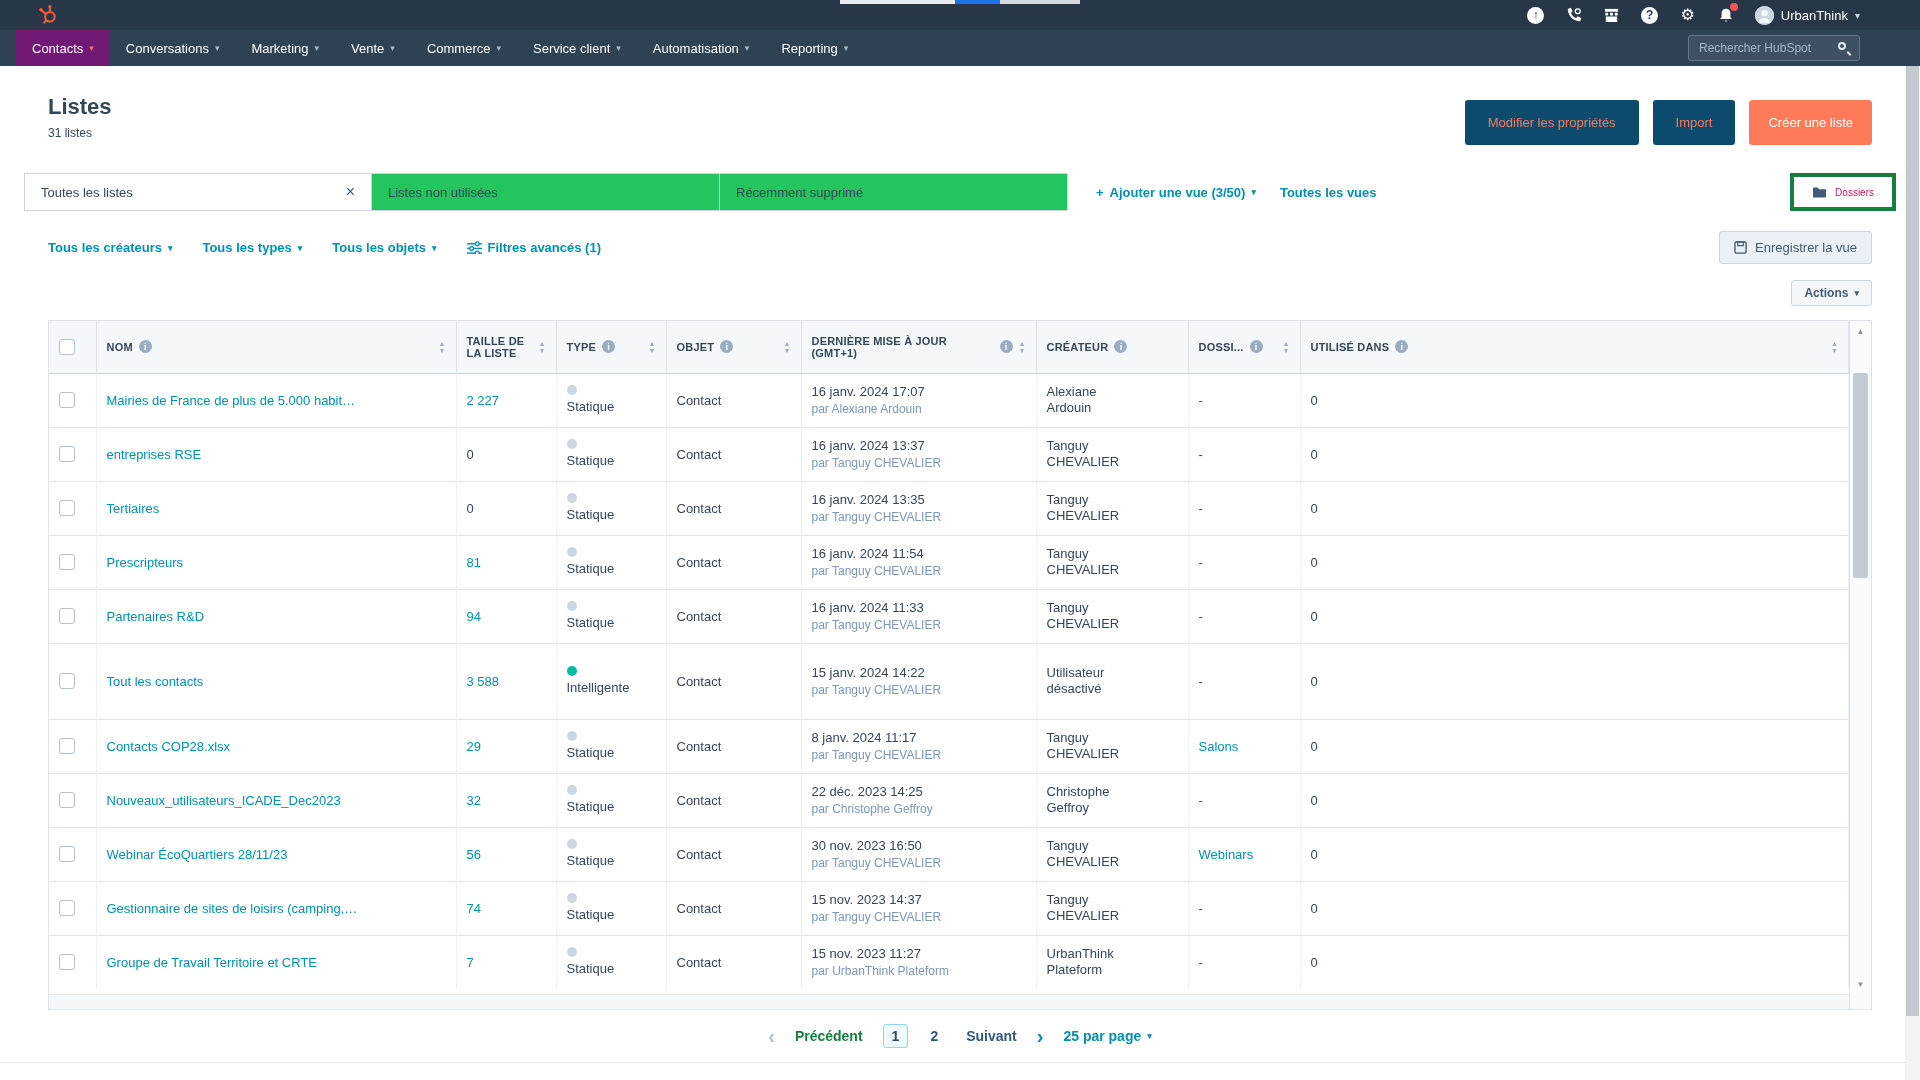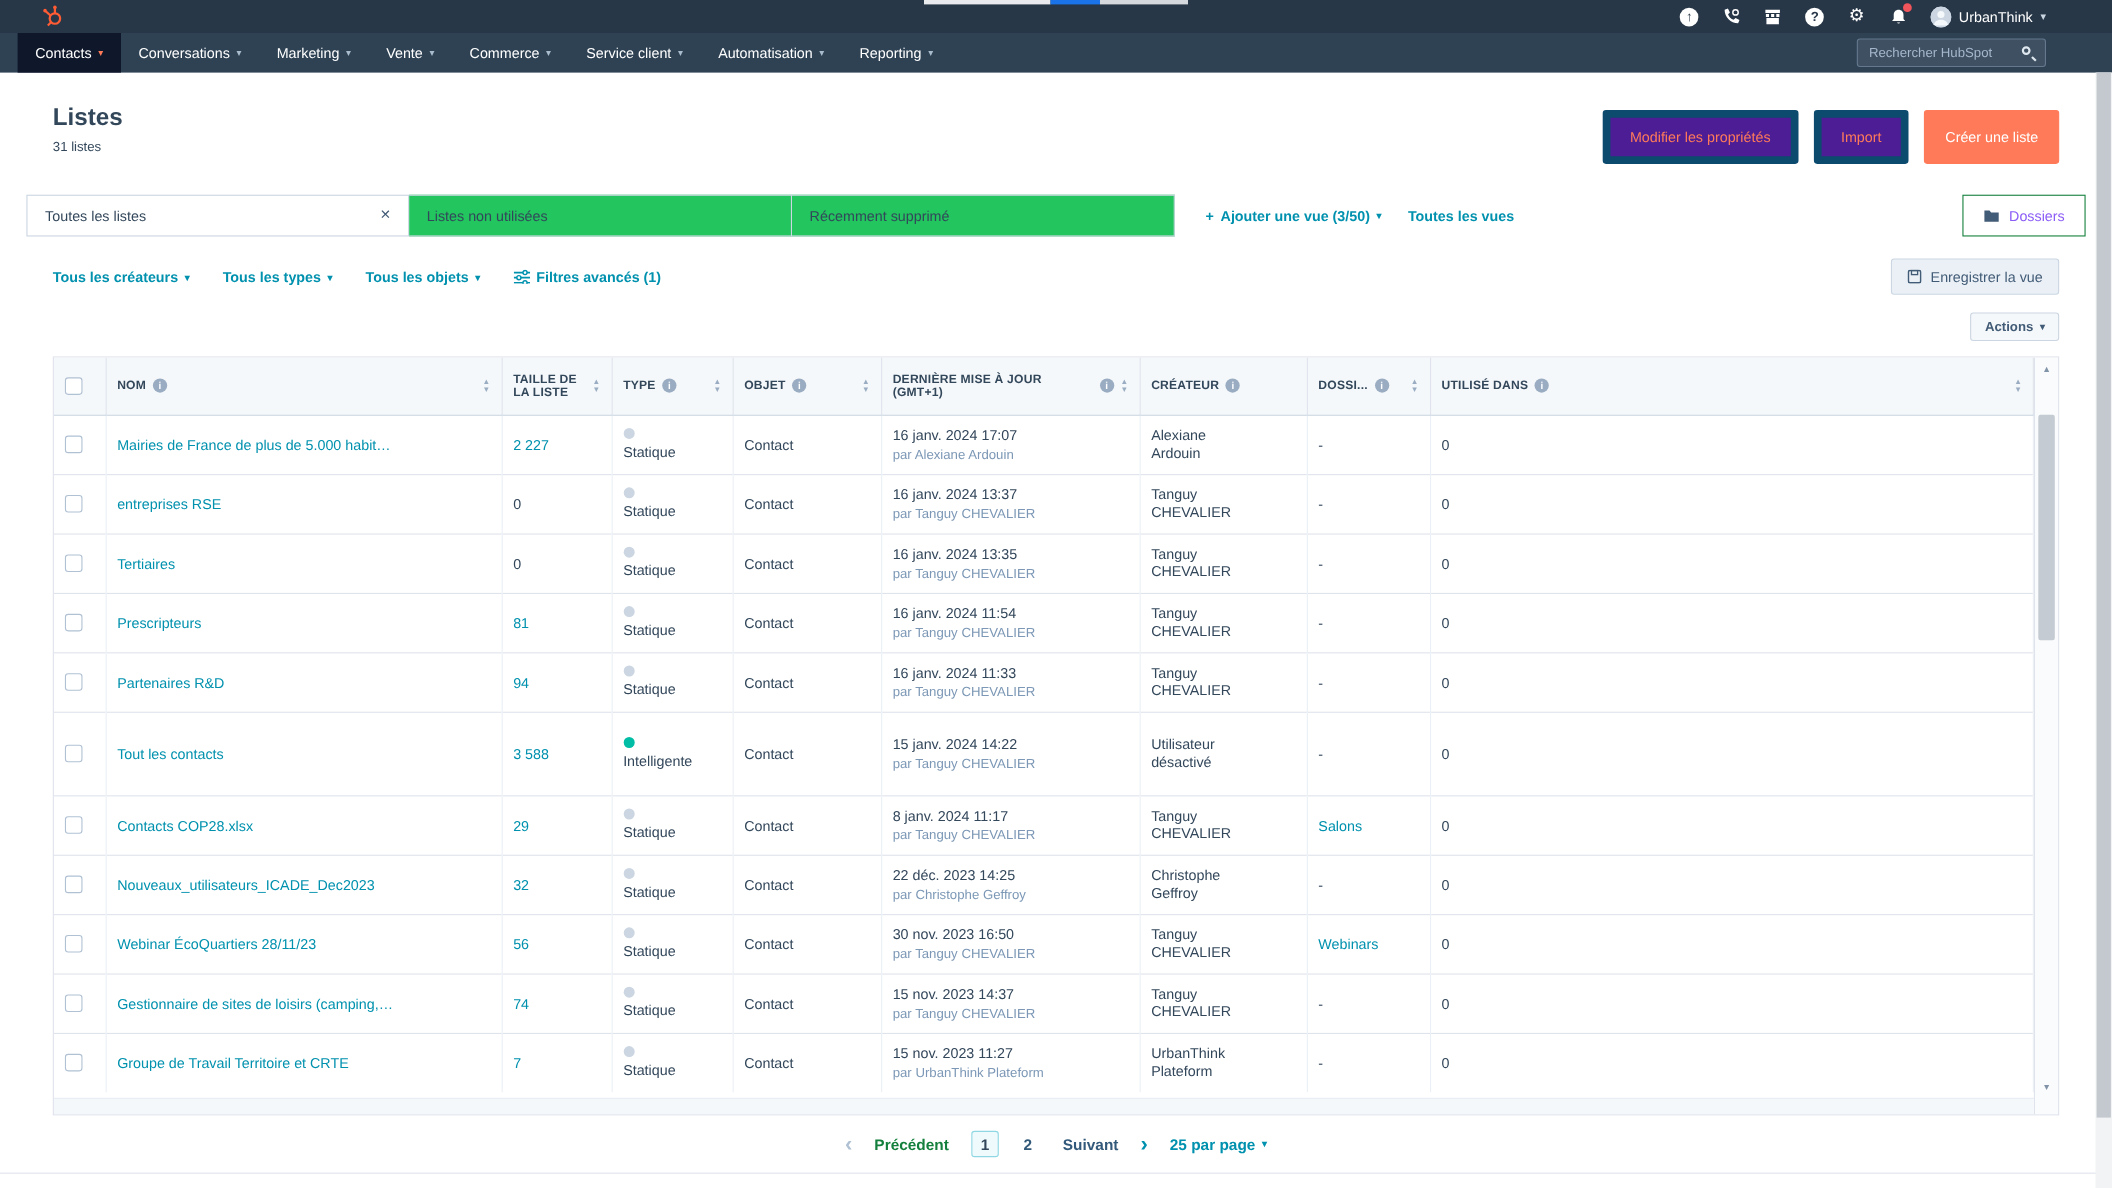--- a/index.html
+++ b/index.html
@@ -19,48 +19,48 @@
   .gear-glyph{font-size:16px;line-height:1;color:#fff;}
   .badge{position:absolute;top:-3px;right:-3px;width:8px;height:8px;border-radius:50%;background:#f2545b;}
   .account{display:flex;align-items:center;gap:7px;color:#fff;font-size:13px;cursor:pointer;}
   .avatar{width:19px;height:19px;border-radius:50%;background:#cbd6e2;overflow:hidden;display:block;}
   .caret-sm{font-size:10px;color:#cbd6e2;}
 
   
   .navrow{height:36px;background:#2e4254;display:flex;align-items:stretch;padding-left:16px;position:relative;z-index:10;}
   .nav-item{display:flex;align-items:center;gap:6px;padding:0 16px;color:#fff;font-size:13px;font-weight:500;cursor:pointer;white-space:nowrap;}
   .nav-item .caret{font-size:9px;color:#a9bccd;}
-  .nav-item.active{background:#0f172a;}
+  .nav-item.active{background:#701a75;}
   .nav-item.active .caret{color:#ff7a59;}
   .nav-search-wrap{margin-left:auto;margin-right:60px;align-self:center;position:relative;}
   .nav-search{width:172px;height:26px;background:rgba(255,255,255,.08);border:1px solid #64798e;border-radius:3px;color:#eaf0f6;font-size:12px;padding:0 28px 0 10px;font-family:"Liberation Sans",sans-serif;}
   .nav-search::placeholder{color:#a5b7cc;}
   .mag{position:absolute;display:inline-block;width:8px;height:8px;border:2px solid currentColor;border-radius:50%;}
   .mag::after{content:"";position:absolute;width:2px;height:5px;background:currentColor;transform:rotate(-45deg);left:8px;top:7px;}
   .mag.white{color:#dfe7ef;right:14px;top:7px;}
 
   
   .page-head{display:flex;justify-content:space-between;align-items:flex-start;padding:28px 48px 18px;}
   .page-title{font-size:22px;font-weight:700;color:#33475b;}
   .page-sub{font-size:12px;margin-top:6px;color:#33475b;}
   .head-btns{display:flex;gap:14px;margin-top:6px;}
   .btn{font-size:13px;border-radius:3px;padding:10px 18px;cursor:pointer;font-family:"Liberation Sans",sans-serif;}
-  .btn-outline{background:#4c1d95;border:7px solid #0c4a6e;color:#ff7a59;}
+  .btn-outline{background:#0c4a6e;border:5px solid #0c4a6e;color:#ff7a59;}
   .btn-solid{background:#ff7a59;border:1px solid #ff7a59;color:#fff;}
 
   
   .tabs-row{display:flex;align-items:stretch;margin:10px 24px 0;height:38px;}
   .tab{width:348px;border:1px solid #cbd6e2;display:flex;align-items:center;padding:0 16px;font-size:13px;color:#33475b;background:#22c55e;cursor:pointer;}
   .tab + .tab{border-left:none;}
   .tab.active{background:#fff;}
   .tab .close{margin-left:auto;color:#425b76;font-size:16px;line-height:1;cursor:pointer;}
   .views-links{display:flex;align-items:center;gap:24px;margin-left:28px;}
   .teal-link{color:#0091ae;font-weight:700;font-size:13px;cursor:pointer;display:flex;align-items:center;gap:6px;white-space:nowrap;}
   .teal-link .caret{font-size:9px;}
-  .folders-tab{margin-left:auto;border:1px solid #15803d;background:#fff;display:flex;align-items:center;gap:8px;padding:0 18px;font-size:13px;color:#8b5cf6;cursor:pointer;}
+  .folders-tab{margin-left:auto;border:4px solid #15803d;background:#fff;display:flex;align-items:center;gap:8px;padding:0 18px;font-size:10px;color:#be185d;cursor:pointer;}
 
   
   .filter-row{display:flex;align-items:center;gap:30px;margin:20px 48px 0;}
   .save-view{margin-left:auto;background:#eaf0f6;border:1px solid #cbd6e2;border-radius:3px;color:#425b76;font-size:13px;padding:8px 14px;display:flex;gap:8px;align-items:center;cursor:pointer;}
 
   
   .search-row{display:flex;align-items:flex-end;margin:16px 48px 0;}
   .list-search-wrap{position:relative;}
   .list-search{width:248px;height:34px;border:1px solid #cbd6e2;border-radius:3px;font-size:14px;color:#33475b;padding:0 34px 0 12px;font-family:"Liberation Sans",sans-serif;}
   .list-search::placeholder{color:#99acc2;}

